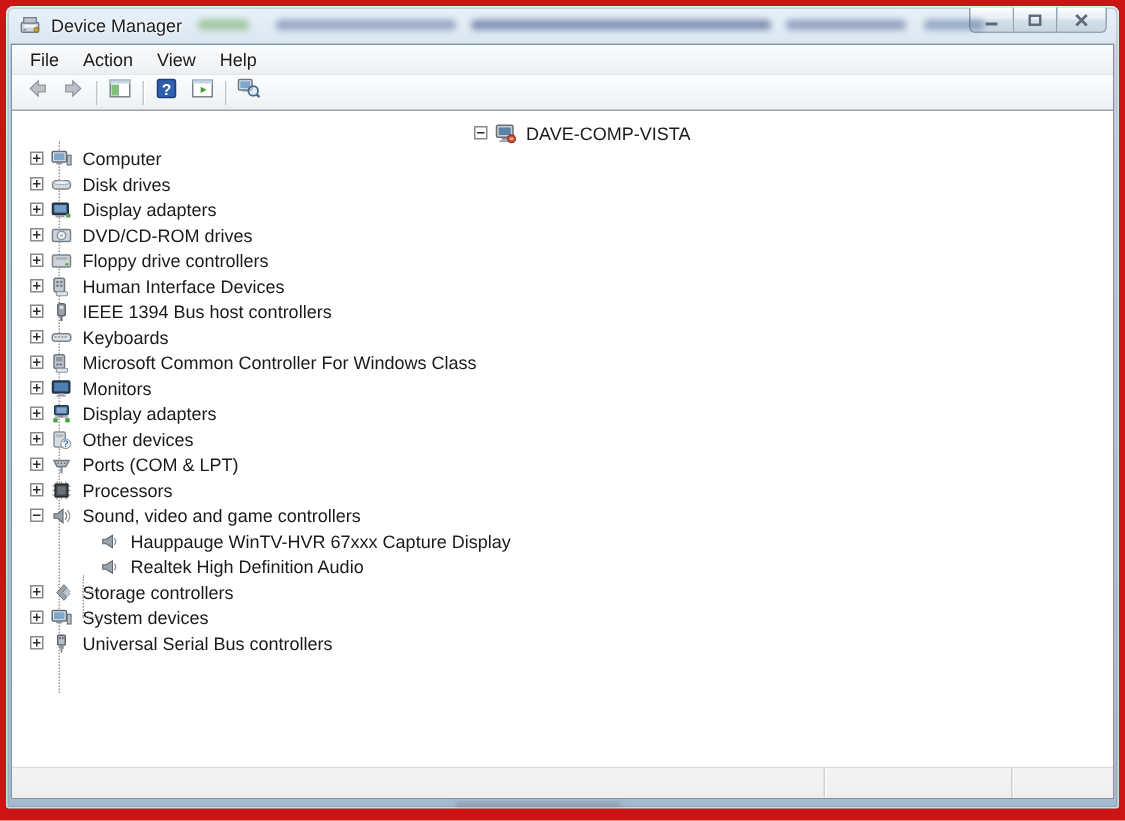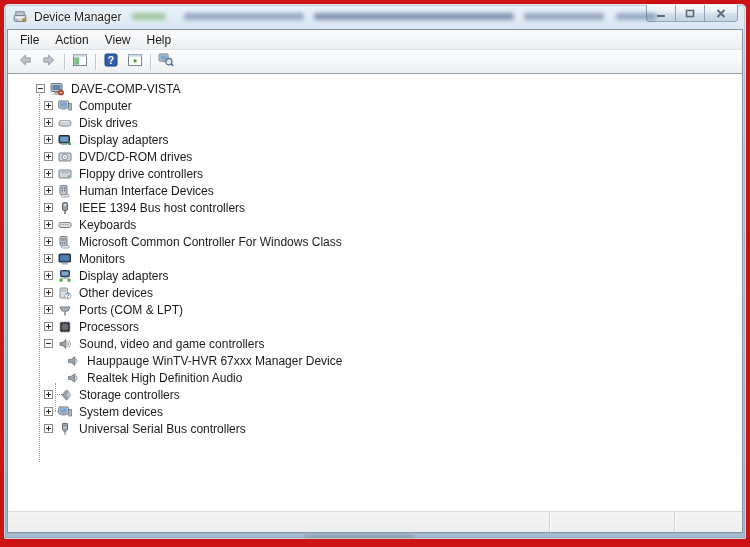--- a/index.html
+++ b/index.html
@@ -51,22 +51,22 @@
     background:linear-gradient(180deg,#fcfdfe 0%,#f2f4f6 70%,#eceff1 100%);
     border-bottom:1px solid #9aa2a9;
   }
   .tb-btn{width:22px;height:20px;display:flex;align-items:center;justify-content:center;border:1px solid transparent;border-radius:2px;}
   .tb-btn svg{width:16px;height:16px;}
   .tb-sep{width:1px;height:16px;background:#c3c9ce;margin:0 3px;box-shadow:1px 0 0 #ffffff;}
   
   .tree{flex:1 1 auto;background:#ffffff;position:relative;overflow:hidden;font-size:12px;color:#1a1a1a;}
   .tree-rows{position:absolute;left:0;top:6px;right:0;}
   .tree-row{height:17px;display:flex;align-items:center;white-space:nowrap;position:relative;}
-  .tree-row.lvl0{padding-left:28px;}
-  .tree-row.lvl1{padding-left:36px;align-items:center;}
+  .tree-row.lvl0{padding-left:28px;justify-content:center;}
+  .tree-row.lvl1{padding-left:12px;align-items:center;}
   .tree-row.lvl2{padding-left:58px;}
   .twisty{
     width:9px;height:9px;flex:0 0 9px;box-sizing:border-box;background:#ffffff;
     border:1px solid #898989;position:relative;margin-right:5px;z-index:2;
   }
   .twisty::before{content:"";position:absolute;left:1px;top:3px;width:5px;height:1px;background:#2b2b2b;}
   .twisty.plus::after{content:"";position:absolute;left:3px;top:1px;width:1px;height:5px;background:#2b2b2b;}
   .node-icon{width:14px;height:14px;flex:0 0 14px;margin-right:5px;z-index:2;}
   .node-icon svg{width:14px;height:14px;display:block;}
   .node-label{padding:0 2px;}
@@ -385,21 +385,21 @@
             </span>
             <span class="node-label">Sound, video and game controllers</span>
           </div>
           <div class="tree-row lvl2">
             <span class="node-icon">
               <svg viewBox="0 0 14 14">
                 <path d="M2.5 5.5 h2.3 L9 2.8 v8.4 L4.8 8.5 H2.5 z" fill="#9aa2aa" stroke="#5d656d" stroke-width="0.7"></path>
                 <path d="M10.3 4.8 q1.6 2.2 0 4.4" fill="none" stroke="#8d959c" stroke-width="0.9"></path>
               </svg>
             </span>
-            <span class="node-label">Hauppauge WinTV-HVR 67xxx Manager Device</span>
+            <span class="node-label">Hauppauge WinTV-HVR 67xxx Capture Display</span>
           </div>
           <div class="tree-row lvl2">
             <span class="node-icon">
               <svg viewBox="0 0 14 14">
                 <path d="M2.5 5.5 h2.3 L9 2.8 v8.4 L4.8 8.5 H2.5 z" fill="#9aa2aa" stroke="#5d656d" stroke-width="0.7"></path>
                 <path d="M10.3 4.8 q1.6 2.2 0 4.4" fill="none" stroke="#8d959c" stroke-width="0.9"></path>
               </svg>
             </span>
             <span class="node-label">Realtek High Definition Audio</span>
           </div>

